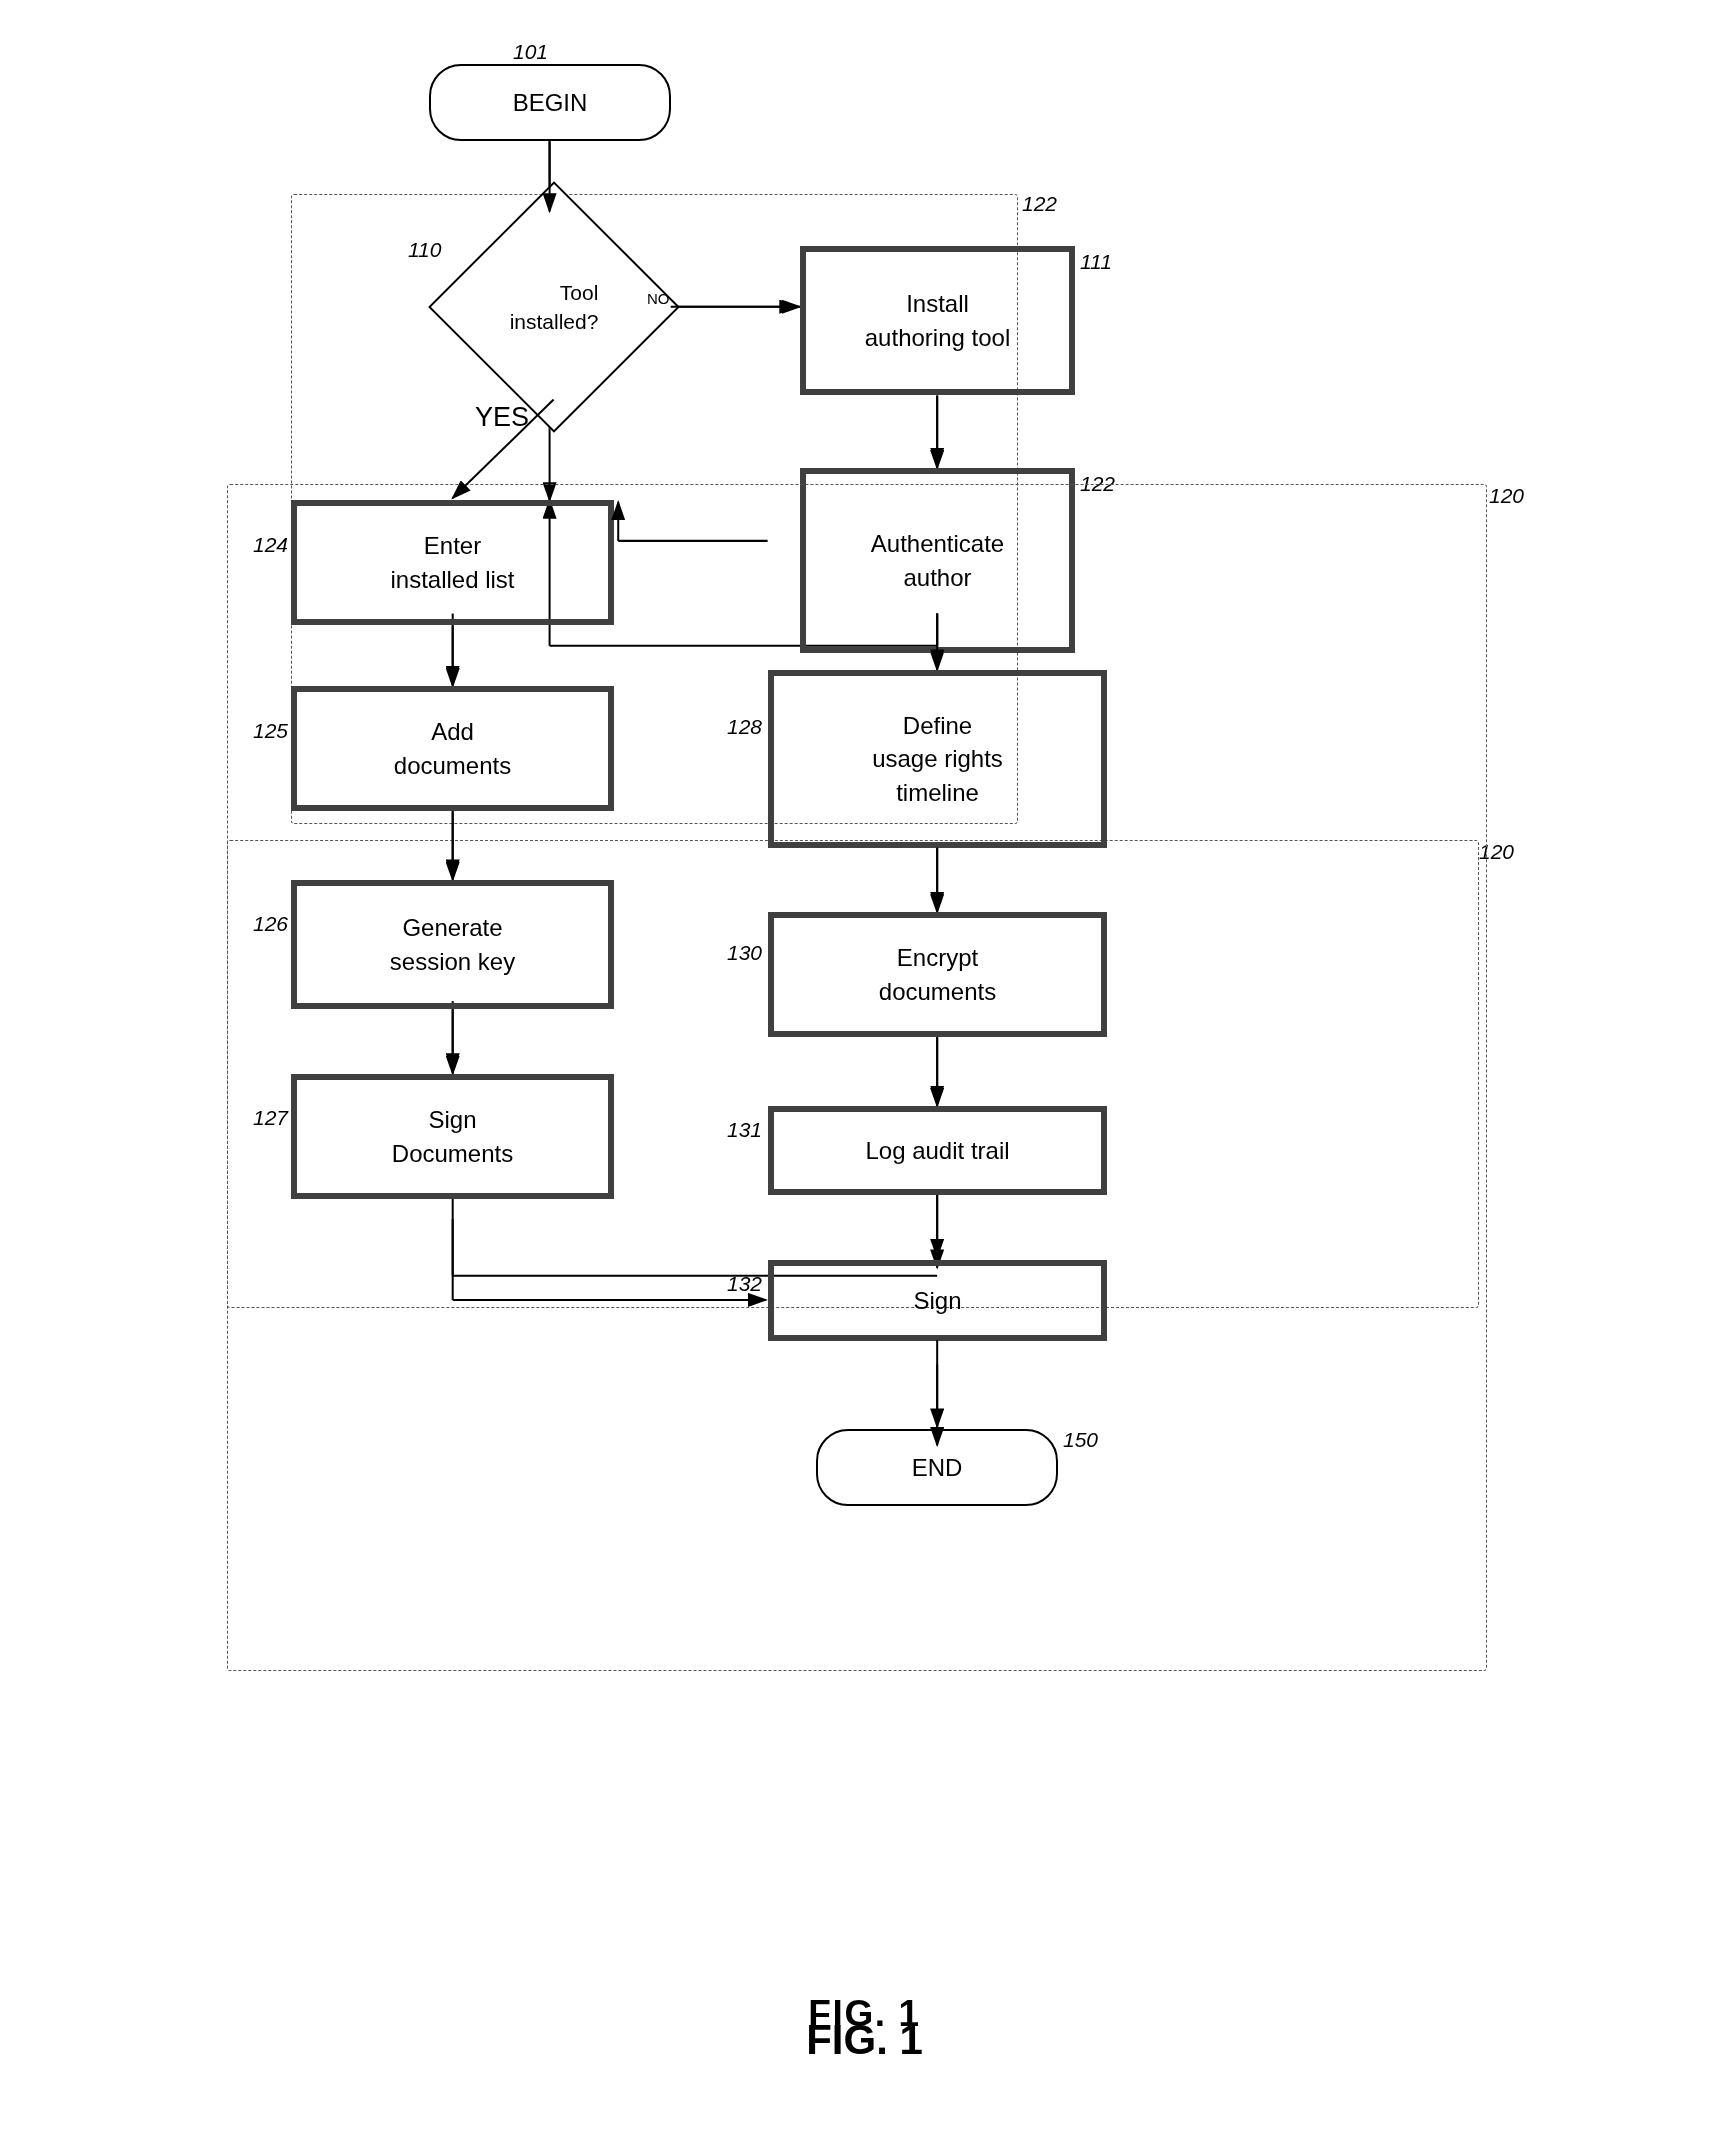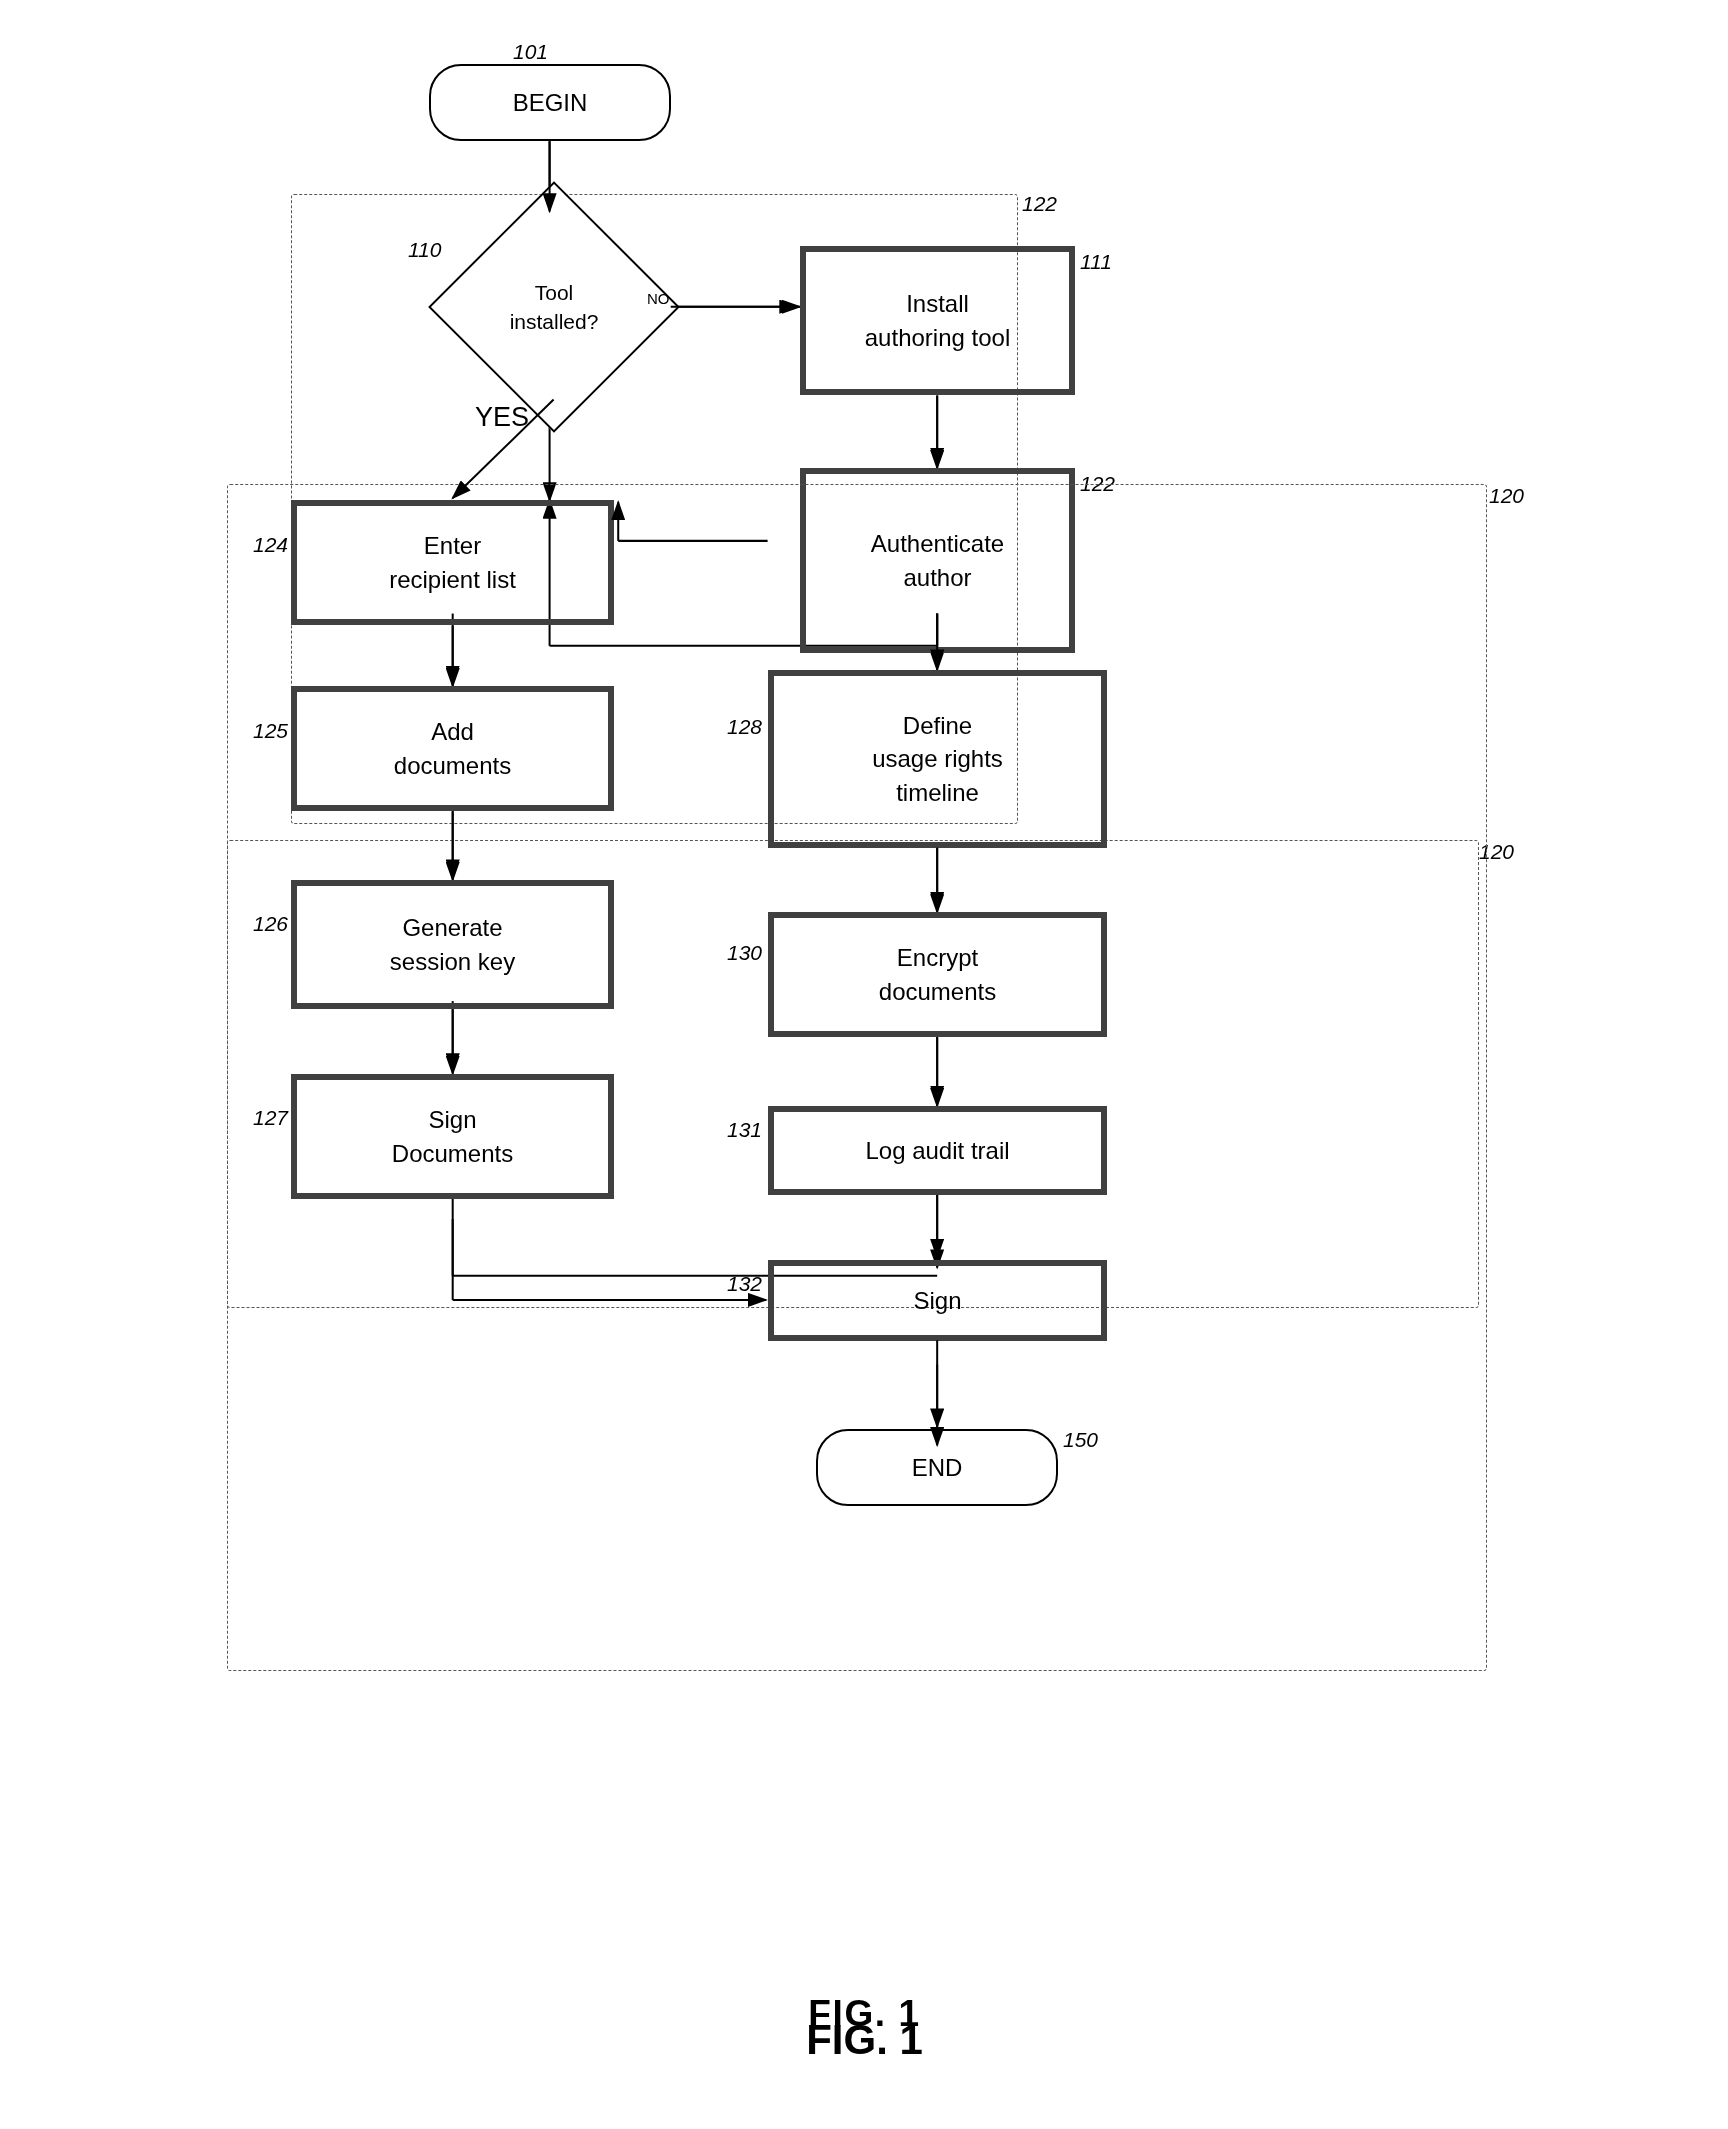--- a/index.html
+++ b/index.html
@@ -50,21 +50,21 @@
       width: 178px;
       height: 178px;
       background: #fff;
       border: 2px solid #000;
       transform: rotate(45deg);
       position: absolute;
     }
 
     .diamond-text {
       position: absolute;
-      text-align: center;
+      text-align: right;
       font-size: 22.6px;
       line-height: 1.3;
       z-index: 2;
     }
 
     .shape-text {
       font-size: 24px;
       line-height: 1.4;
       font-weight: normal;
     }
@@ -187,21 +187,21 @@
 author</span>
   </div>
   <span class="ref-label" style="left: 918px; top: 440px;">122</span>
 
   <div class="dashed-box" style="left: 65px; top: 452px; width: 1260px; height: 1187px;">
   </div>
   <span class="ref-label" style="left: 1327px; top: 452px; font-style:italic;">120</span>
 
   <div class="shape rect" style="left: 129px; top: 468px; width: 323px; height: 125px;">
     <span class="shape-text" style="white-space:pre-line;">Enter
-recipient list</span>
+installed list</span>
   </div>
   <span class="ref-label" style="left: 91px; top: 501px;">124</span>
 
   <div class="shape rect" style="left: 129px; top: 654px; width: 323px; height: 125px;">
     <span class="shape-text" style="white-space:pre-line;">Add
 documents</span>
   </div>
   <span class="ref-label" style="left: 91px; top: 687px;">125</span>
 
   <div class="shape rect" style="left: 129px; top: 848px; width: 323px; height: 129px;">

